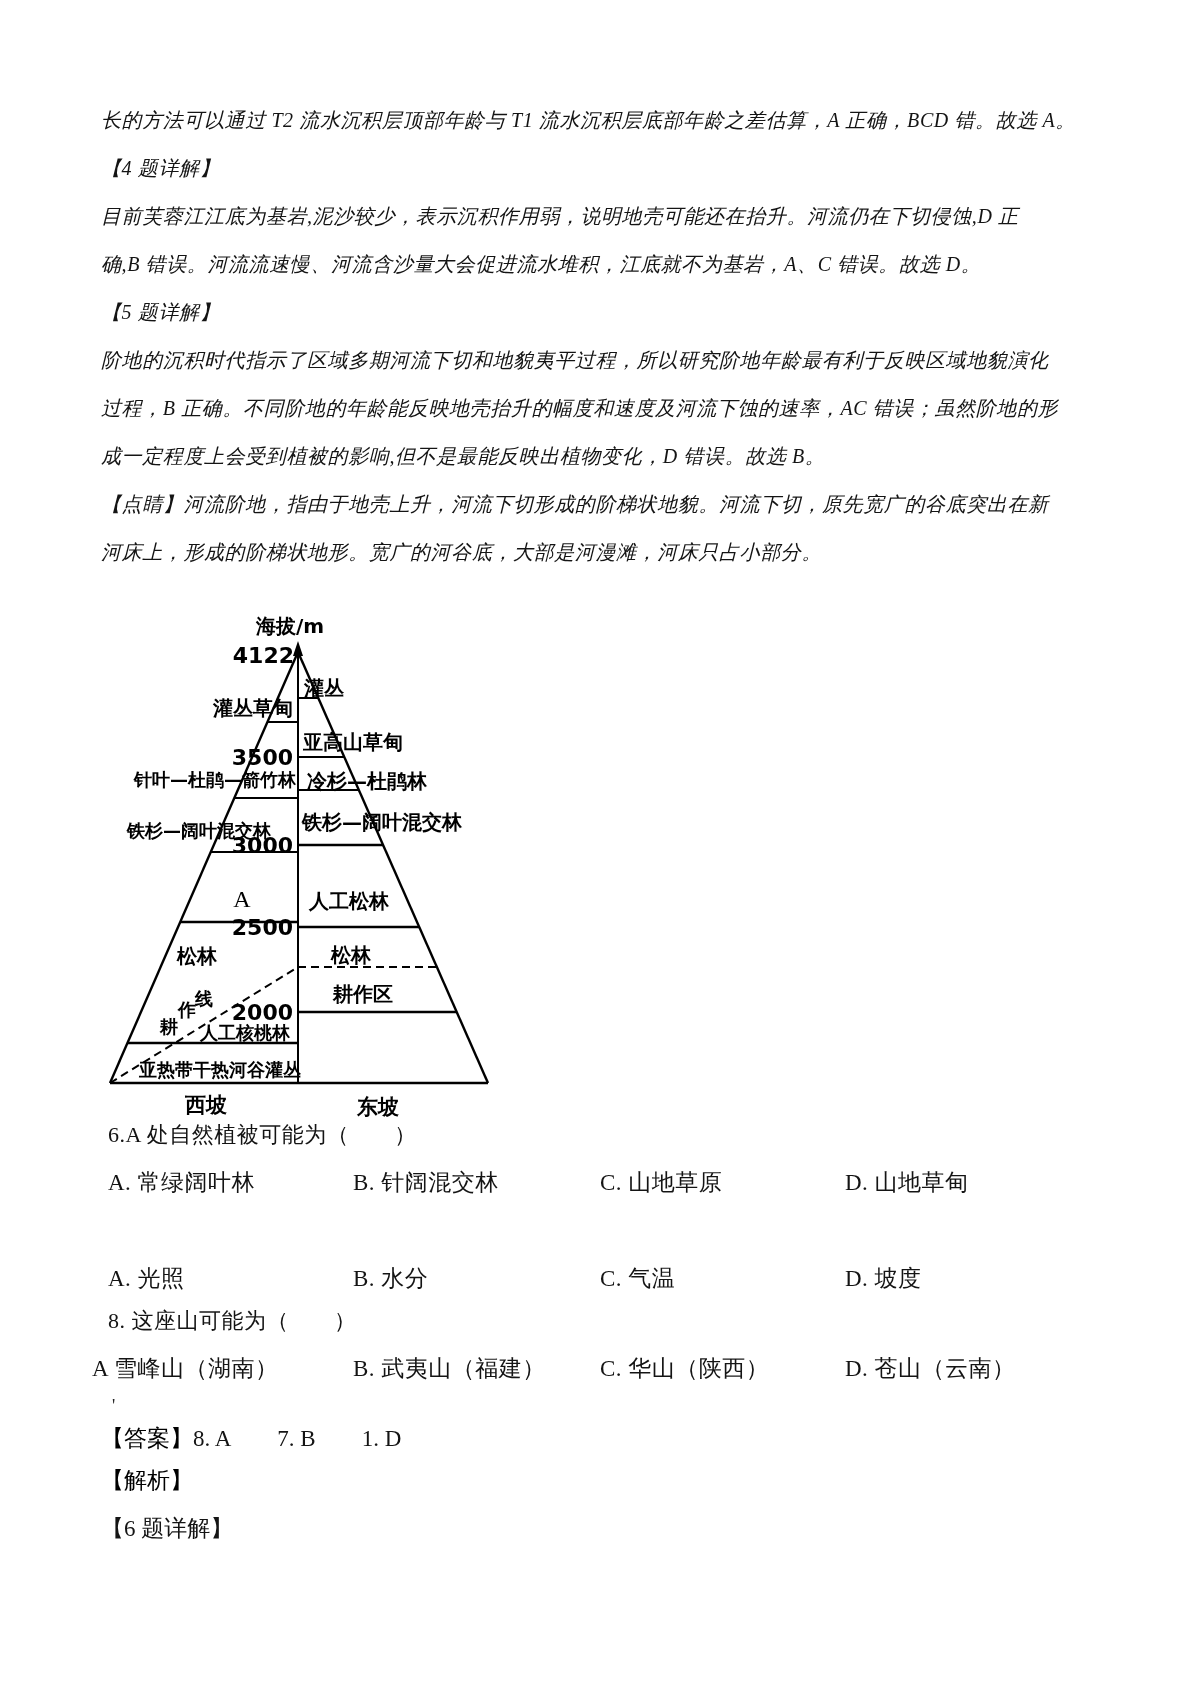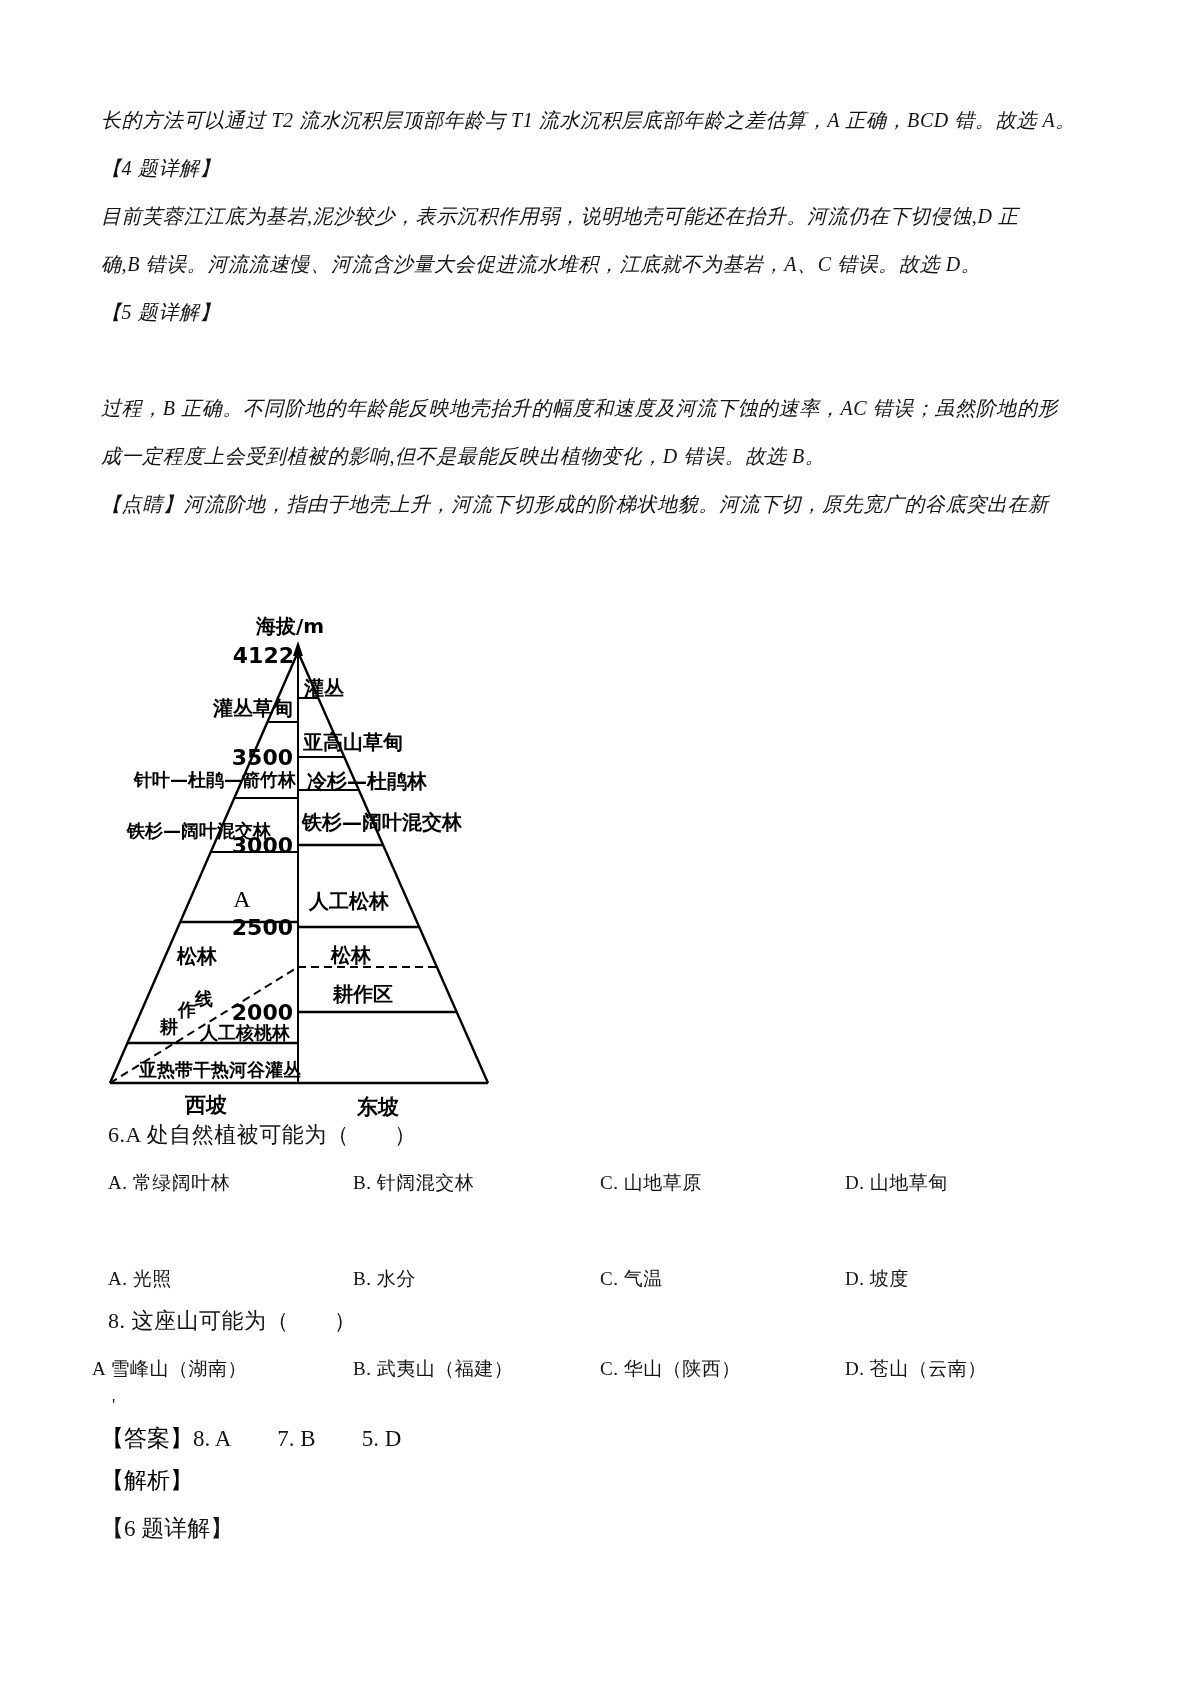--- a/index.html
+++ b/index.html
@@ -7,21 +7,21 @@
     position:relative;width:1200px;height:1698px;background:#ffffff;
     font-family:"Liberation Serif","DejaVu Serif",serif;color:#141414;
     overflow:hidden;margin:0 auto;
   }
   .tline{
     position:absolute;left:101px;white-space:nowrap;
     font-size:20px;line-height:24px;letter-spacing:0.6px;font-style:italic;
   }
   .stem{position:absolute;left:108px;white-space:nowrap;font-size:22px;line-height:25px;letter-spacing:0.5px;}
   .optrow{position:absolute;left:0;top:0;width:1200px;height:26px;}
-  .opt{position:absolute;white-space:nowrap;font-size:19px;line-height:25px;letter-spacing:0.5px;}
+  .opt{position:absolute;white-space:nowrap;font-size:23px;line-height:25px;letter-spacing:0.5px;}
   .blue{color:#000000;}
   .ansline{position:absolute;left:101px;white-space:nowrap;font-size:23px;line-height:25px;}
   .ansitem{display:inline-block;margin-right:46px;}
   svg text{font-family:"DejaVu Sans","Liberation Sans",sans-serif;fill:#000;}
   .zlab{font-weight:bold;font-size:20px;}
   .zlab-s{font-weight:bold;font-size:18px;}
   .tick{font-weight:600;font-size:22px;}
   .slopename{font-weight:bold;font-size:21px;}
   .alab{font-family:"Liberation Serif","DejaVu Serif",serif;font-size:24px;}
   .straymark{position:absolute;font-size:18px;color:#222;}
@@ -29,23 +29,25 @@
 </head>
 <body>
 
 <div id="page">
 
   <div class="tline" style="top:108px">长的方法可以通过 T2 流水沉积层顶部年龄与 T1 流水沉积层底部年龄之差估算，A 正确，BCD 错。故选 A。</div>
   <div class="tline" style="top:156px">【4 题详解】</div>
   <div class="tline" style="top:204px">目前芙蓉江江底为基岩,泥沙较少，表示沉积作用弱，说明地壳可能还在抬升。河流仍在下切侵蚀,D 正</div>
   <div class="tline" style="top:252px">确,B 错误。河流流速慢、河流含沙量大会促进流水堆积，江底就不为基岩，A、C 错误。故选 D。</div>
   <div class="tline" style="top:300px">【5 题详解】</div>
+  <div class="tline" style="top:348px">阶地的沉积时代指示了区域多期河流下切和地貌夷平过程，所以研究阶地年龄最有利于反映区域地貌演化</div>
   <div class="tline" style="top:396px">过程，B 正确。不同阶地的年龄能反映地壳抬升的幅度和速度及河流下蚀的速率，AC 错误；虽然阶地的形</div>
   <div class="tline" style="top:492px">【点睛】河流阶地，指由于地壳上升，河流下切形成的阶梯状地貌。河流下切，原先宽广的谷底突出在新</div>
   <div class="tline" style="top:444px">成一定程度上会受到植被的影响,但不是最能反映出植物变化，D 错误。故选 B。</div>
+  <div class="tline" style="top:540px">河床上，形成的阶梯状地形。宽广的河谷底，大部是河漫滩，河床只占小部分。</div>
 
   <svg style="position:absolute;left:0;top:0" width="1200" height="1698" viewBox="0 0 1200 1698">
 
     <text class="zlab" x="256" y="633">海拔/m</text>
     <text class="tick" x="294" y="663" text-anchor="end">4122</text>
     <polygon points="298,641 293,656 303,656" fill="#000"></polygon>
 
     <line x1="298" y1="652" x2="110" y2="1083" stroke="#000" stroke-width="2.4"></line>
     <line x1="298" y1="652" x2="488" y2="1083" stroke="#000" stroke-width="2.4"></line>
     <line x1="110" y1="1083" x2="488" y2="1083" stroke="#000" stroke-width="2.6"></line>
@@ -115,20 +117,20 @@
   <div class="optrow" style="top:1356px">
     <span class="opt" style="left:92px">A  雪峰山（湖南）</span>
     <span class="opt" style="left:353px">B. 武夷山（福建）</span>
     <span class="opt" style="left:600px">C. 华山（陕西）</span>
     <span class="opt" style="left:845px">D. 苍山（云南）</span>
   </div>
 
   <div class="straymark" style="left:112px;top:1396px">'</div>
 
   <div class="ansline" style="top:1426px">
-    <span class="blue">【答案】</span><span class="ansitem">8. A</span><span class="ansitem">7. B</span><span class="ansitem">5. D</span>
+    <span class="blue">【答案】</span><span class="ansitem">8. A</span><span class="ansitem">7. B</span><span class="ansitem">1. D</span>
   </div>
 
   <div class="ansline blue" style="top:1468px">【解析】</div>
 
   <div class="ansline" style="top:1516px">【6 题详解】</div>
 
 </div>
 
 </body></html>

